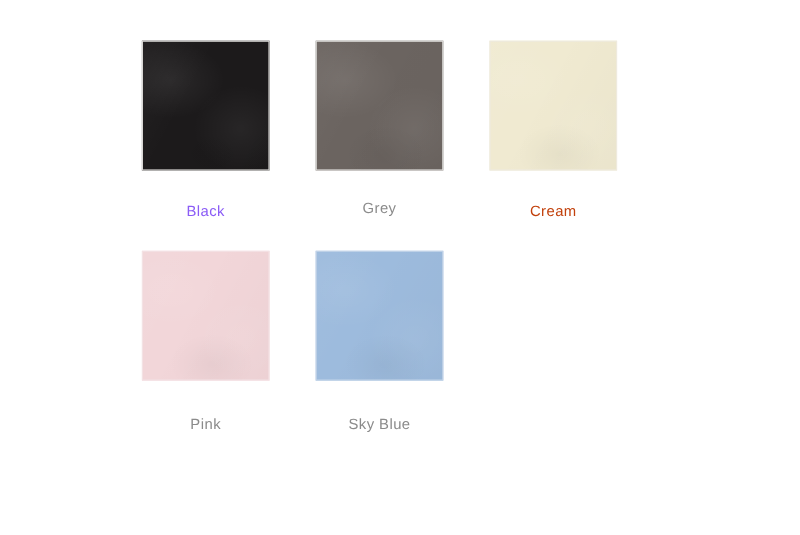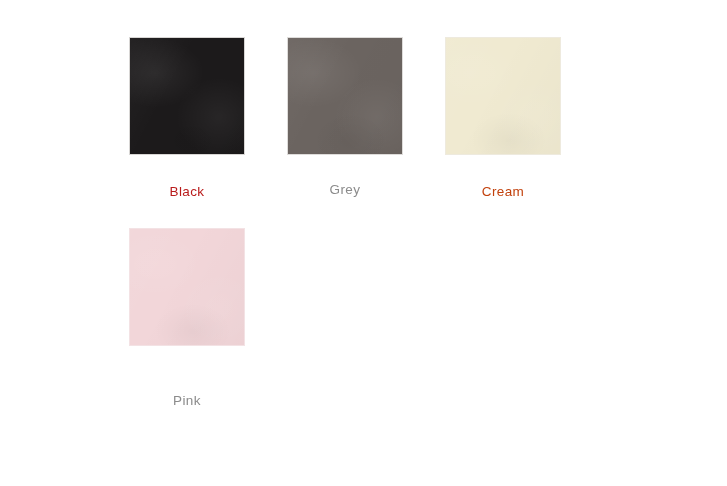--- a/index.html
+++ b/index.html
@@ -68,45 +68,49 @@
     letter-spacing: 0.4px;
     color: #8b8b8b;
     font-weight: 400;
     text-align: center;
     white-space: nowrap;
     line-height: 1;
   }
 
   
   .row-2 .swatch-label {
-    margin-top: 48px;
+    margin-top: 33px;
   }
 </style>
 </head>
 <body style="background: rgb(255, 255, 255);">
 
 <div class="board">
   <div class="swatch-grid">
 
     <div class="swatch-cell row-1">
       <div class="swatch-chip" style="background-color: rgb(28, 26, 27); border: 1px solid rgb(216, 214, 212);"></div>
-      <div class="swatch-label" style="color: #b91c1c;">Black</div>
+      <div class="swatch-label" style="color: #8b5cf6;">Black</div>
     </div>
 
     <div class="swatch-cell row-1">
       <div class="swatch-chip" style="background-color: rgb(107, 100, 96); border: 1px solid rgb(222, 220, 218);"></div>
       <div class="swatch-label" style="color: rgb(139, 139, 139); margin-top: 28px;">Grey</div>
     </div>
 
     <div class="swatch-cell row-1">
       <div class="swatch-chip" style="background-color: rgb(240, 234, 209); border: 1px solid rgb(238, 234, 222);"></div>
       <div class="swatch-label" style="color: #c2410c;">Cream</div>
     </div>
 
     <div class="swatch-cell row-2">
       <div class="swatch-chip" style="background-color: rgb(242, 214, 217); border: 1px solid rgb(243, 226, 228);"></div>
       <div class="swatch-label" style="color: rgb(139, 139, 139);">Pink</div>
     </div>
 
 
+    <div class="swatch-cell row-2">
+      <div class="swatch-chip" style="background-color: rgb(157, 187, 221); border: 1px solid rgb(195, 212, 232);"></div>
+      <div class="swatch-label" style="color: rgb(139, 139, 139);">Sky Blue</div>
+    </div>
 
   </div>
 </div>
 
 </body></html>

